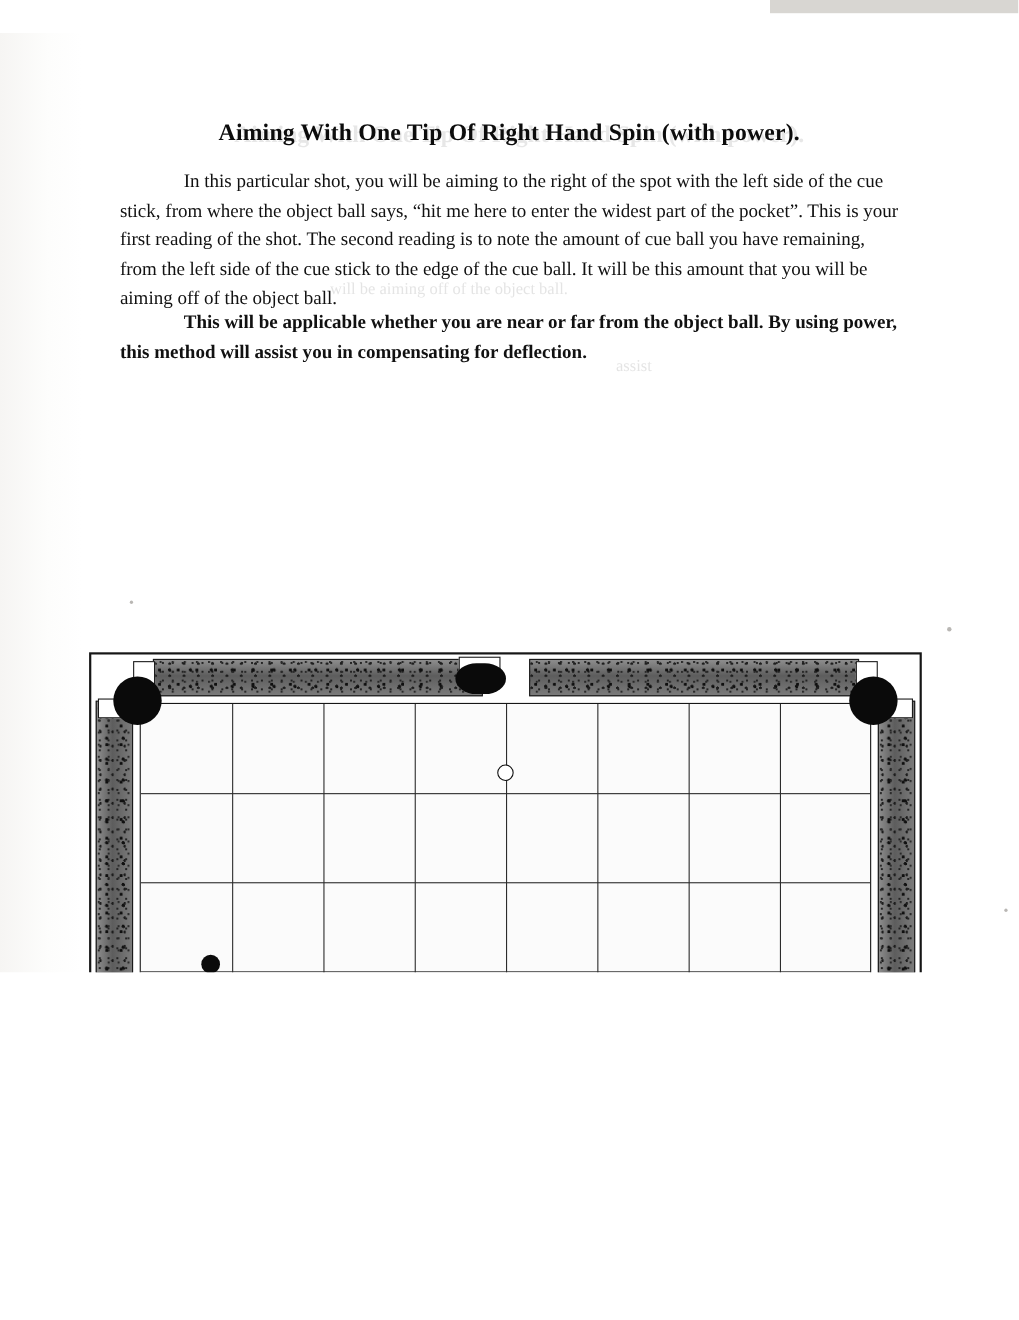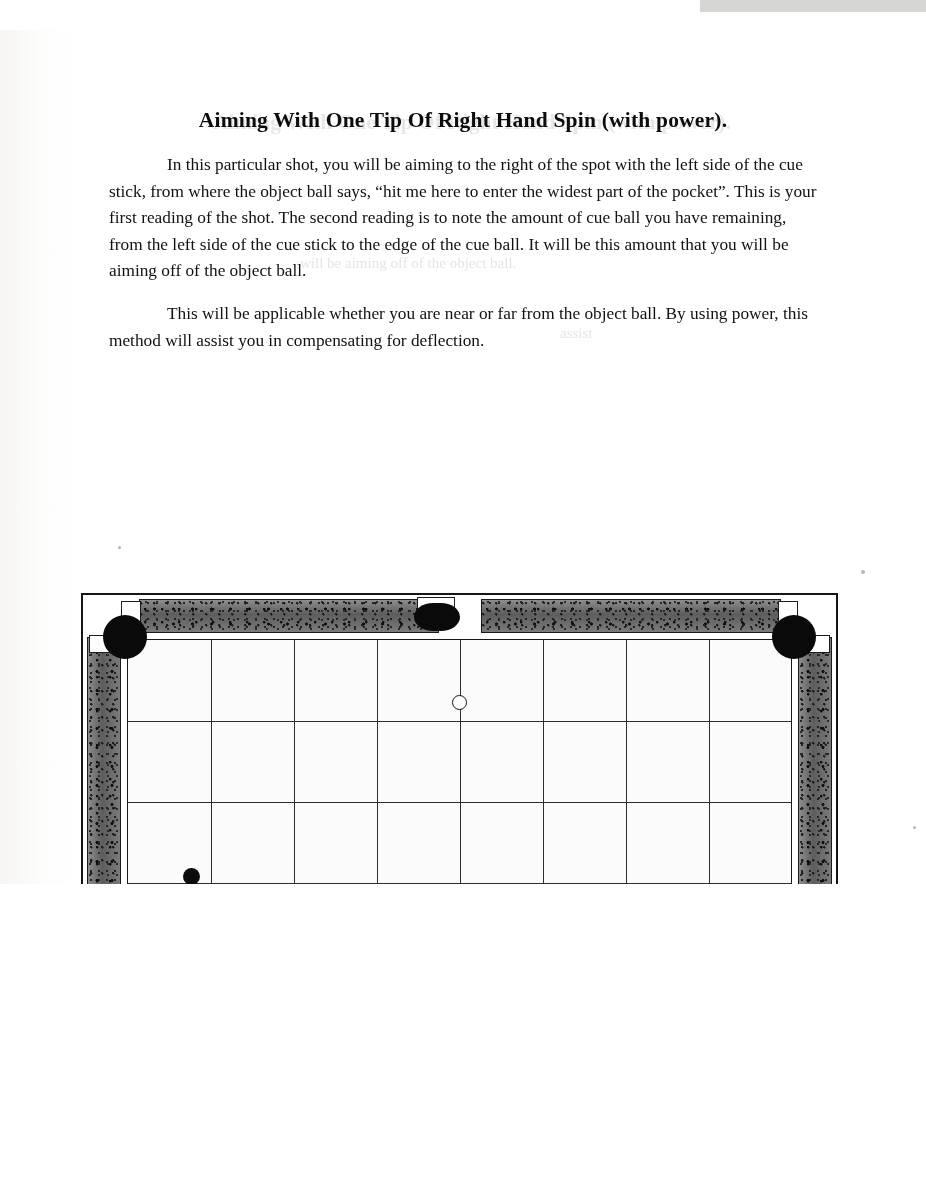--- a/index.html
+++ b/index.html
@@ -72,21 +72,21 @@
     position: absolute;
     left: 109px;
     width: 715px;
     font-family: "Liberation Serif", serif;
     font-size: 17.3px;
     line-height: 26.5px;
     color: #111111;
     text-align: left;
   }
   .p1 { top: 152px; }
-  .p2 { top: 301px; }
+  .p2 { top: 280px; font-weight: bold; }
   .indent { display: inline-block; width: 58px; }
 
   .ghost-line {
     position: absolute;
     font-family: "Liberation Serif", serif;
     font-size: 15px;
     color: rgba(130,130,130,0.22);
     white-space: nowrap;
   }
 

